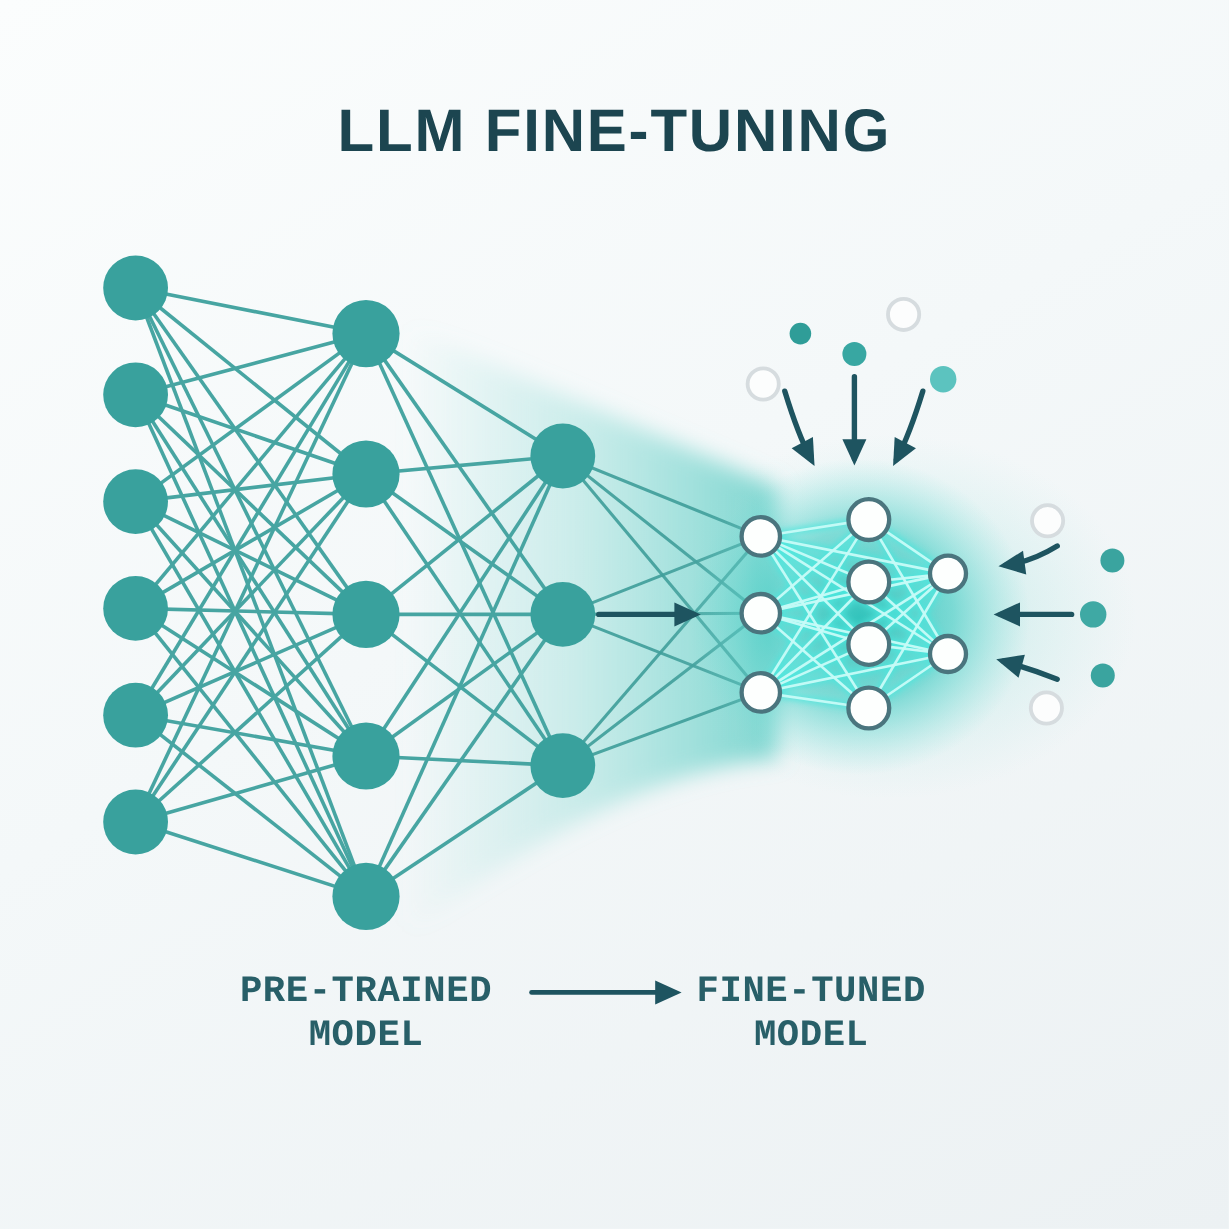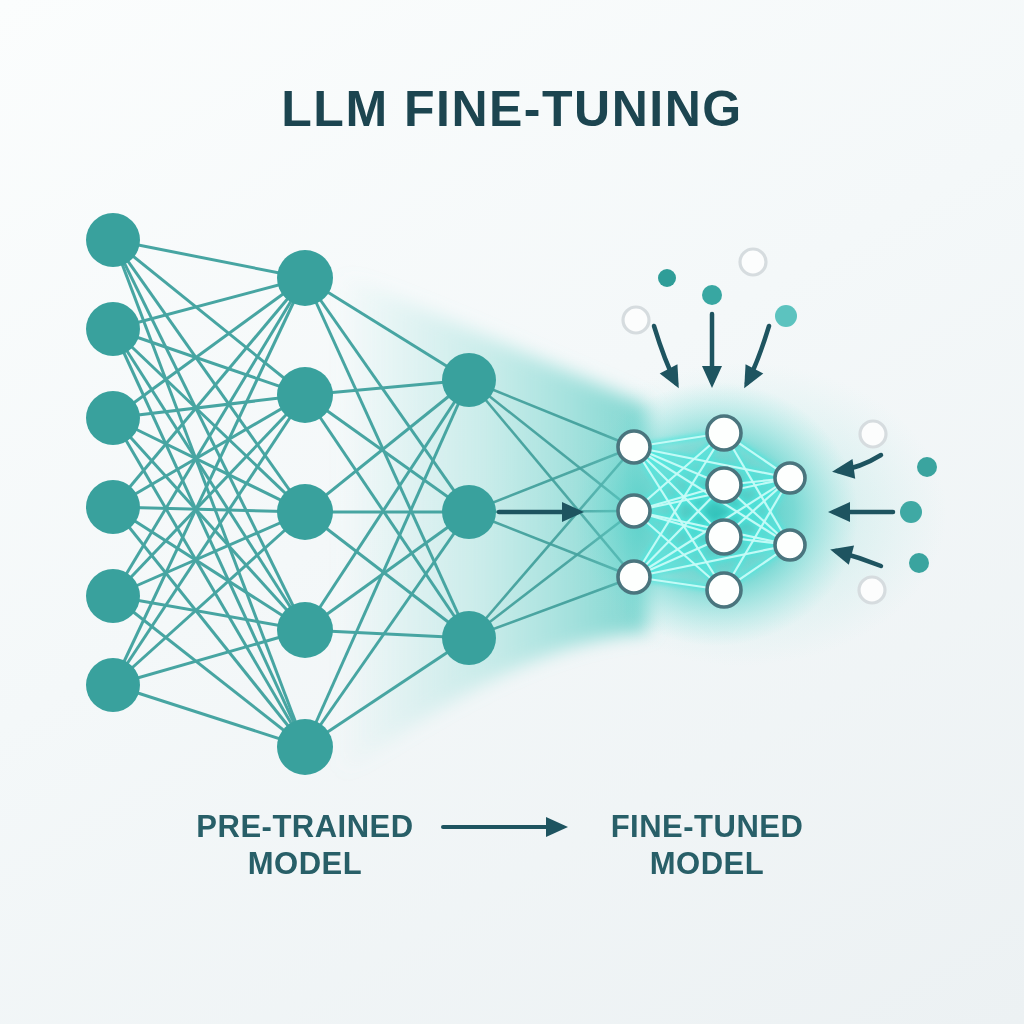--- a/index.html
+++ b/index.html
@@ -21,23 +21,24 @@
   }
   .ft-label{
     top:667px;left:562px;width:300px;
     font-size:29px;font-weight:500;letter-spacing:1.5px;
     color:#285f68;
   }
   .model-label{
     width:320px;top:808px;
     font-size:31px;font-weight:700;letter-spacing:0.5px;line-height:37px;
     color:#285f68;
+    font-family:Liberation Mono, monospace;
   }
   .model-label.pre{left:145px;}
-  .model-label.fine{left:547px;}
+  .model-label.fine{left:516px;}
 </style>
 </head>
 <body>
 
 <div class="stage">
 
   <svg id="diagram" width="1024" height="1024" viewBox="0 0 1024 1024">
     <defs>
       <linearGradient id="beamGrad" x1="0" y1="0" x2="1" y2="0">
         <stop offset="0" stop-color="#8fdcd6" stop-opacity="0"></stop>

